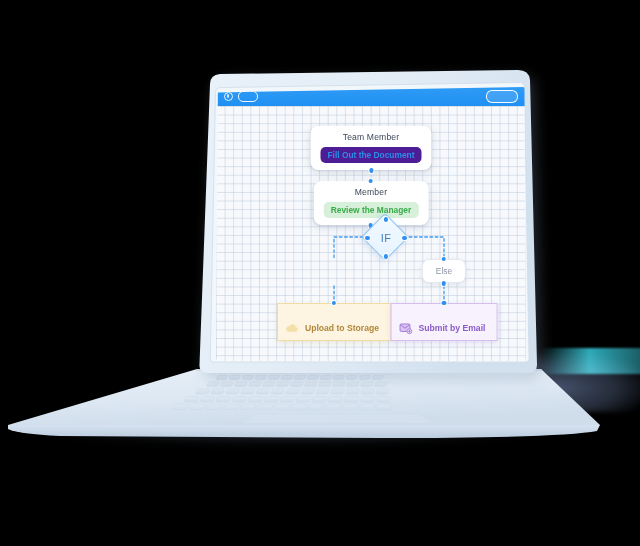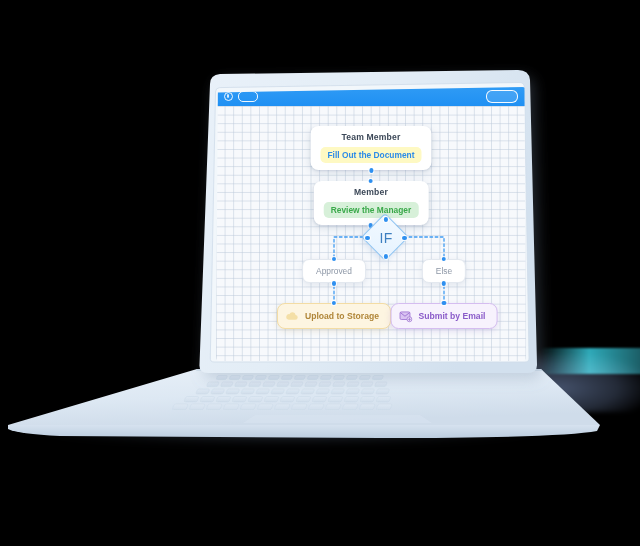--- a/index.html
+++ b/index.html
@@ -99,48 +99,48 @@
   
   .node{position:absolute;box-sizing:border-box;}
   .card{
     background:#fff;
     border-radius:8px;
     box-shadow:0 3px 9px rgba(110,130,160,.22), 0 1px 2px rgba(110,130,160,.18);
     padding:6px 10px 7px;
     text-align:center;
   }
   .card-title{
-    font-size:8.6px;color:#3c4858;font-weight:700;
+    font-size:8.6px;color:#3c4858;font-weight:400;
     letter-spacing:.15px;line-height:11px;white-space:nowrap;
   }
   .pill{
     margin-top:4px;
     border-radius:5px;
     font-size:8.4px;font-weight:700;
     padding:3px 7px;
     white-space:nowrap;line-height:10px;
   }
-  .pill-blue{background:#fef9c3;color:#2d8ce8;}
+  .pill-blue{background:#4c1d95;color:#2d8ce8;}
   .pill-green{background:#d7f0d9;color:#3aa94a;}
 
   .chip{
     background:#fff;
     border:1px solid #e3e8ef;
     border-radius:7px;
     box-shadow:0 2px 6px rgba(110,130,160,.16);
     font-size:8.4px;color:#8d97a6;
     padding:6px 13px;
     white-space:nowrap;
     text-align:center;
   }
 
   .action{
-    border-radius:8px;
+    border-radius:0;
     display:flex;align-items:center;gap:6px;
-    padding:5px 11px 5px 7px;
+    padding:17px 11px 5px 7px;
     font-size:8.6px;font-weight:700;
     white-space:nowrap;
     box-sizing:border-box;
   }
   .action-amber{
     background:#fdf5e1;border:1.2px solid #f3dca4;color:#b08638;
     box-shadow:0 2px 6px rgba(180,150,80,.18);
   }
   .action-purple{
     background:#f7f2fd;border:1.2px solid #d5bdf0;color:#8a5bc9;
@@ -154,21 +154,21 @@
     background:linear-gradient(145deg,#f2f9ff,#e6f3ff);
     border:1.3px solid #8fc4f2;
     transform:rotate(45deg);
     border-radius:4px;
     box-shadow:0 2px 7px rgba(110,150,200,.25);
     box-sizing:border-box;
   }
   .diamond-label{
     position:absolute;inset:0;
     display:flex;align-items:center;justify-content:center;
-    font-size:14px;color:#3d7fc0;font-weight:400;
+    font-size:11px;color:#3d7fc0;font-weight:400;
     letter-spacing:.3px;
   }
 
   
   .dot{
     position:absolute;width:4.2px;height:4.2px;border-radius:50%;
     background:#2f90f0;box-shadow:0 0 0 1px rgba(255,255,255,.85);
   }
 
   svg.wires{position:absolute;left:0;top:0;width:100%;height:100%;overflow:visible;}
@@ -360,25 +360,20 @@
 
         <div class="node" style="left:152px;top:114px;width:36px;height:36px;">
           <div class="diamond"></div>
           <div class="diamond-label">IF</div>
           <div class="dot" style="left:50%;top:-2.6px;transform:translateX(-50%);"></div>
           <div class="dot" style="left:50%;bottom:-2.6px;transform:translateX(-50%);"></div>
           <div class="dot" style="left:-2.6px;top:50%;transform:translateY(-50%);"></div>
           <div class="dot" style="right:-2.6px;top:50%;transform:translateY(-50%);"></div>
         </div>
 
-        <div class="node" style="left:118px;top:153px;transform:translateX(-50%);">
-          <div class="dot" style="left:50%;top:-2.5px;transform:translateX(-50%);"></div>
-          <div class="chip">Approved</div>
-          <div class="dot" style="left:50%;bottom:-2.5px;transform:translateX(-50%);"></div>
-        </div>
 
         <div class="node" style="left:228px;top:153px;transform:translateX(-50%);">
           <div class="dot" style="left:50%;top:-2.5px;transform:translateX(-50%);"></div>
           <div class="chip">Else</div>
           <div class="dot" style="left:50%;bottom:-2.5px;transform:translateX(-50%);"></div>
         </div>
 
         <div class="node" style="left:118px;top:197px;transform:translateX(-50%);">
           <div class="dot" style="left:50%;top:-2.5px;transform:translateX(-50%);"></div>
           <div class="action action-amber">

